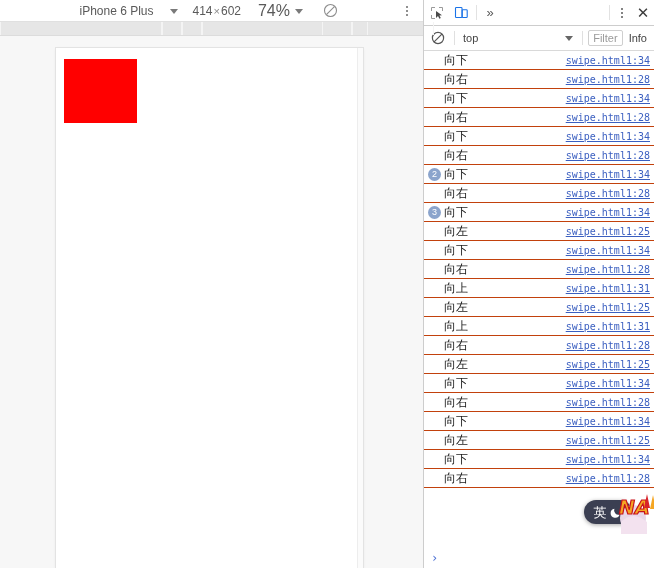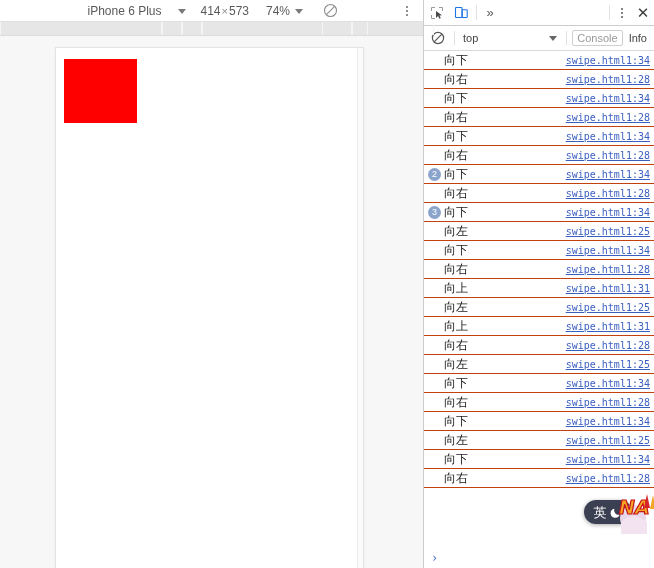--- a/index.html
+++ b/index.html
@@ -77,21 +77,21 @@
     text-align: center;
   }
   .dt-times { font-size: 11px; color: #8a8a8a; }
   .dt-zoom {
     display: flex;
     align-items: center;
     gap: 5px;
     padding: 0 8px 0 10px;
     white-space: nowrap;
   }
-  .dt-zoom-val { font-size: 12px; color: #5a5a5a; }
+  .dt-zoom-val { font-size: 16px; color: #5a5a5a; }
   .dt-rotate {
     width: 26px;
     height: 22px;
     display: flex;
     align-items: center;
     justify-content: center;
     margin-left: 6px;
   }
   .dt-kebab {
     width: 24px;
@@ -409,21 +409,21 @@
     <div class="device-toolbar">
 
       <div class="dt-device">
         <span class="dt-device-name">iPhone 6 Plus</span>
         <span class="caret-down"></span>
       </div>
 
       <div class="dt-dims">
         <span class="dt-dim-val">414</span>
         <span class="dt-times">×</span>
-        <span class="dt-dim-val">573</span>
+        <span class="dt-dim-val">602</span>
       </div>
 
       <div class="dt-zoom">
         <span class="dt-zoom-val">74%</span>
         <span class="caret-down"></span>
       </div>
 
       <div class="dt-rotate">
         <svg width="15" height="15" viewBox="0 0 15 15">
           <circle cx="7.5" cy="7.5" r="6" fill="none" stroke="#8d8d8d" stroke-width="1.1"></circle>
@@ -492,21 +492,21 @@
           <circle cx="7" cy="7" r="5.6" fill="none" stroke="#555" stroke-width="1.2"></circle>
           <line x1="3.1" y1="10.9" x2="10.9" y2="3.1" stroke="#555" stroke-width="1.2"></line>
         </svg>
       </div>
       <div class="fb-sep"></div>
       <div class="fb-context">
         <span class="lbl">top</span>
         <span class="caret-down"></span>
       </div>
       <div class="fb-sep"></div>
-      <div class="fb-filter">Console</div>
+      <div class="fb-filter">Filter</div>
       <div class="fb-level">Info</div>
     </div>
 
     <div class="console-log" id="console-log">
         <div class="log-row">
           <span class="log-badge-spacer"></span>
           <span class="log-msg">向下</span>
           <a class="log-src">swipe.html1:34</a>
         </div>
         <div class="log-row">

